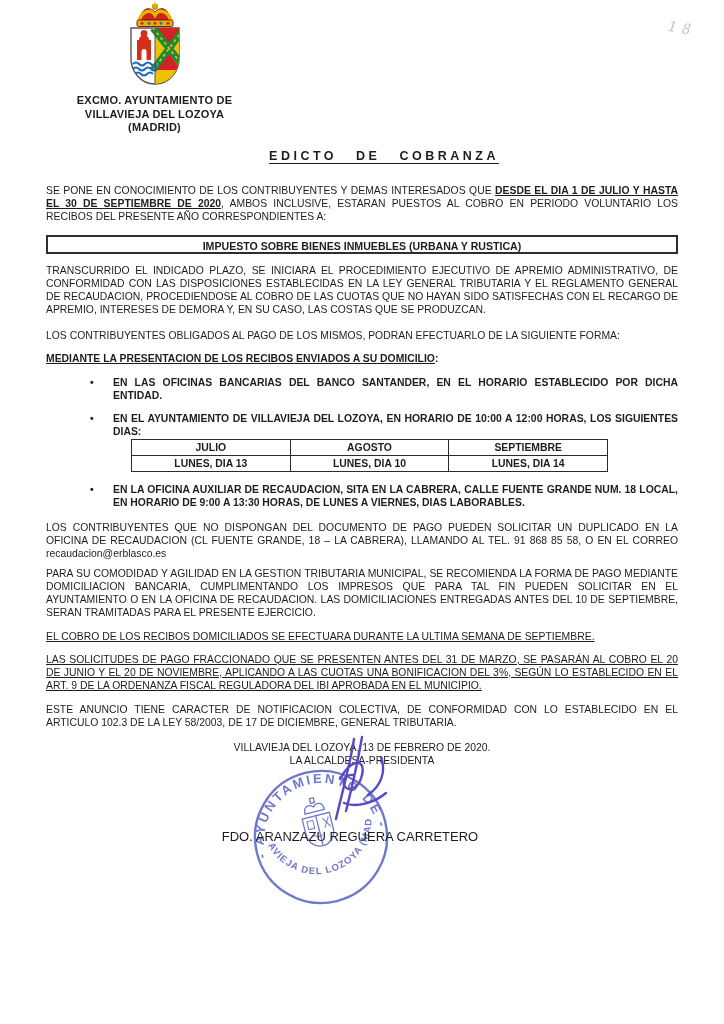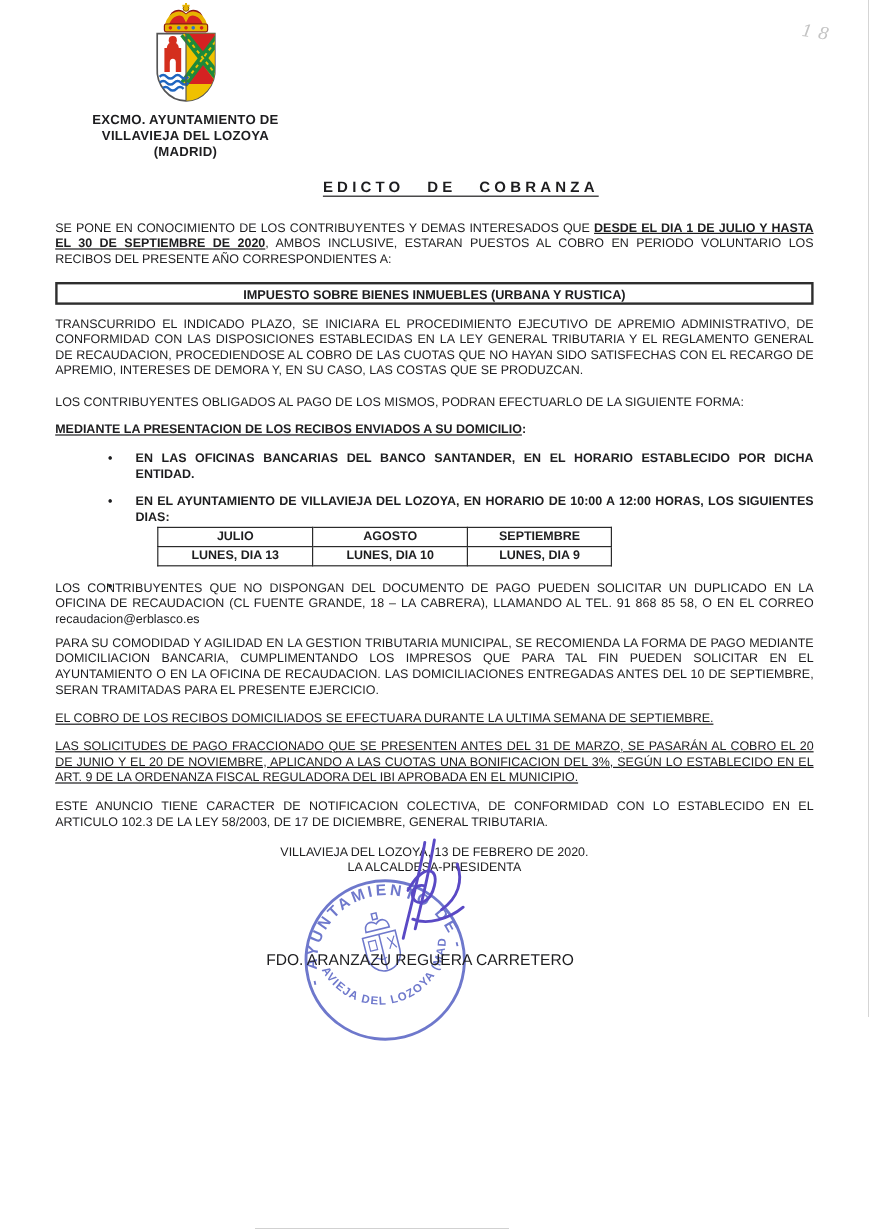--- a/index.html
+++ b/index.html
@@ -20,21 +20,21 @@
   .content { padding:0 46px; }
   .para { font-size:10.4px; line-height:13px; text-align:justify; margin:0 0 12px 0; }
   .hl { font-weight:bold; text-decoration:underline; }
   .u { text-decoration:underline; }
   .tax-box { border:2px solid #2e2e2e; text-align:center; font-weight:bold;
     font-size:10.6px; padding:3px 2px 0 2px; margin:0 0 9px 0; }
   .sec-heading { font-size:10.4px; font-weight:bold; margin:0 0 12px 0; }
   .bullet { position:relative; padding-left:67px; font-weight:bold;
     font-size:10.4px; line-height:13px; text-align:justify; margin:0 0 9px 0; }
   .bullet .marker { position:absolute; left:44px; top:0; font-weight:bold; }
-  .sched-table { border-collapse:collapse; margin:1px 0 11px 85px; width:379px; }
+  .sched-table { border-collapse:collapse; margin:1px 0 11px 85px; width:477px; }
   .sched-table td { border:1.6px solid #2b2b2b; font-weight:bold; font-size:10.4px;
     text-align:center; padding:1px 0; height:13px; }
   .mb7 { margin-bottom:7px; } .mb10 { margin-bottom:10px; } .mb11 { margin-bottom:11px; }
   .mb12 { margin-bottom:12px; } .mb13 { margin-bottom:13px; }
   .sig { position:relative; height:215px; text-align:center; }
   .sig-line { font-size:10.4px; line-height:13px; }
   .stamp-wrap { position:absolute; left:205px; top:26px; width:140px; height:140px; z-index:1; }
   .sign-wrap { position:absolute; left:250px; top:-10px; width:130px; height:126px; z-index:3; }
   .fdo { position:absolute; top:88px; left:0; right:12px; margin-left:-12px;
     text-align:center; font-size:13px; z-index:4; }
@@ -120,27 +120,28 @@
     <table class="sched-table">
       <tbody>
         <tr>
           <td>JULIO</td>
           <td>AGOSTO</td>
           <td>SEPTIEMBRE</td>
         </tr>
         <tr>
           <td>LUNES, DIA 13</td>
           <td>LUNES, DIA 10</td>
-          <td>LUNES, DIA 9</td>
+          <td>LUNES, DIA 14</td>
         </tr>
       </tbody>
     </table>
 
     <div class="bullet mb12">
       <span class="marker">•</span>
+      <span>EN LA OFICINA AUXILIAR DE RECAUDACION, SITA EN LA CABRERA, CALLE FUENTE GRANDE NUM. 18 LOCAL, EN HORARIO DE 9:00 A 13:30 HORAS, DE LUNES A VIERNES, DIAS LABORABLES.</span>
     </div>
 
     <p class="para mb7"><span>LOS CONTRIBUYENTES QUE NO DISPONGAN DEL DOCUMENTO DE PAGO PUEDEN SOLICITAR UN DUPLICADO EN LA OFICINA DE RECAUDACION (CL FUENTE GRANDE, 18 – LA CABRERA), LLAMANDO AL TEL. 91 868 85 58, O EN EL CORREO  </span><span>recaudacion@erblasco.es</span></p>
 
     <p class="para mb11">PARA SU COMODIDAD Y AGILIDAD EN LA GESTION TRIBUTARIA MUNICIPAL, SE RECOMIENDA LA FORMA DE PAGO MEDIANTE DOMICILIACION BANCARIA, CUMPLIMENTANDO LOS IMPRESOS QUE PARA TAL FIN PUEDEN SOLICITAR EN EL AYUNTAMIENTO O EN LA OFICINA DE RECAUDACION. LAS DOMICILIACIONES ENTREGADAS ANTES DEL 10 DE SEPTIEMBRE, SERAN TRAMITADAS PARA EL PRESENTE EJERCICIO.</p>
 
     <p class="para u mb10">EL COBRO DE LOS RECIBOS DOMICILIADOS SE EFECTUARA DURANTE LA ULTIMA SEMANA DE SEPTIEMBRE.</p>
 
     <p class="para u mb11">LAS SOLICITUDES DE PAGO FRACCIONADO QUE SE PRESENTEN ANTES DEL 31 DE MARZO, SE PASARÁN AL COBRO EL 20 DE JUNIO Y EL 20 DE NOVIEMBRE, APLICANDO A LAS CUOTAS UNA BONIFICACION DEL 3%, SEGÚN LO ESTABLECIDO EN EL ART. 9 DE LA ORDENANZA FISCAL REGULADORA DEL IBI APROBADA EN EL MUNICIPIO.</p>
 

